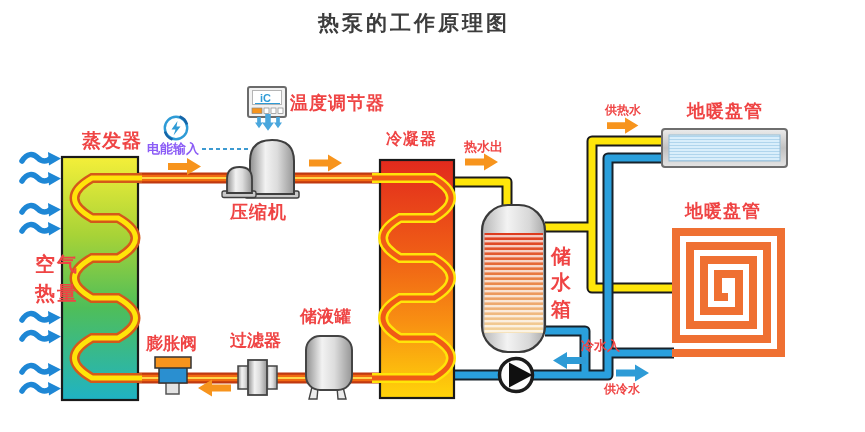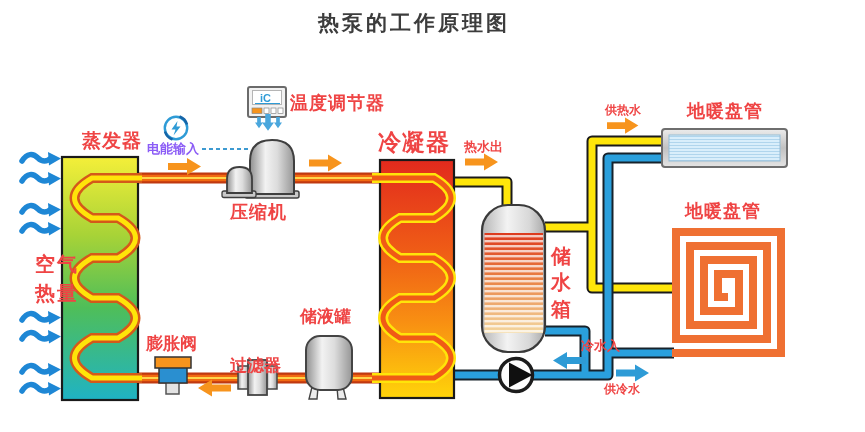--- a/index.html
+++ b/index.html
@@ -8,25 +8,25 @@
   .canvas svg{position:absolute;left:0;top:0;}
   .lbl{position:absolute;font-weight:bold;color:#ef4444;line-height:1.2;white-space:pre-line;
        font-family:"Liberation Sans",sans-serif;}
   .lbl.blue{color:#8b5cf6;font-family:Liberation Serif, serif;}
   .title{left:318px;top:10px;font-size:21px;letter-spacing:3px;color:#3c3c3c;}
   .evap{left:82px;top:130px;font-size:19px;letter-spacing:1px;}
   .airheat{left:14px;top:250px;font-size:20px;line-height:1.45;letter-spacing:2px;margin-left:21px;}
   .powerin{left:147px;top:141px;font-size:13px;}
   .tctrl{left:290px;top:93px;font-size:18px;letter-spacing:1px;}
   .compr{left:230px;top:202px;font-size:18px;letter-spacing:1px;}
-  .cond{left:378px;top:129px;font-size:23px;letter-spacing:1px;}
+  .cond{left:386px;top:129px;font-size:16px;letter-spacing:1px;}
   .hwout{left:464px;top:139px;font-size:13px;}
   .wtank{left:551px;top:243px;font-size:20px;line-height:1.32;}
   .expv{left:146px;top:334px;font-size:17px;}
-  .filt{left:230px;top:356px;font-size:17px;}
+  .filt{left:230px;top:331px;font-size:17px;}
   .lrec{left:300px;top:307px;font-size:17px;}
   .cwin{left:546px;top:338px;font-size:13px;margin-left:35px;}
   .hsup{left:605px;top:104px;font-size:12px;font-family:Liberation Mono, monospace;}
   .fcoil{left:687px;top:101px;font-size:18px;letter-spacing:1px;}
   .flcoil{left:685px;top:201px;font-size:18px;letter-spacing:1px;}
   .csup{left:604px;top:382px;font-size:12px;}
 </style>
 </head>
 <body>
 

